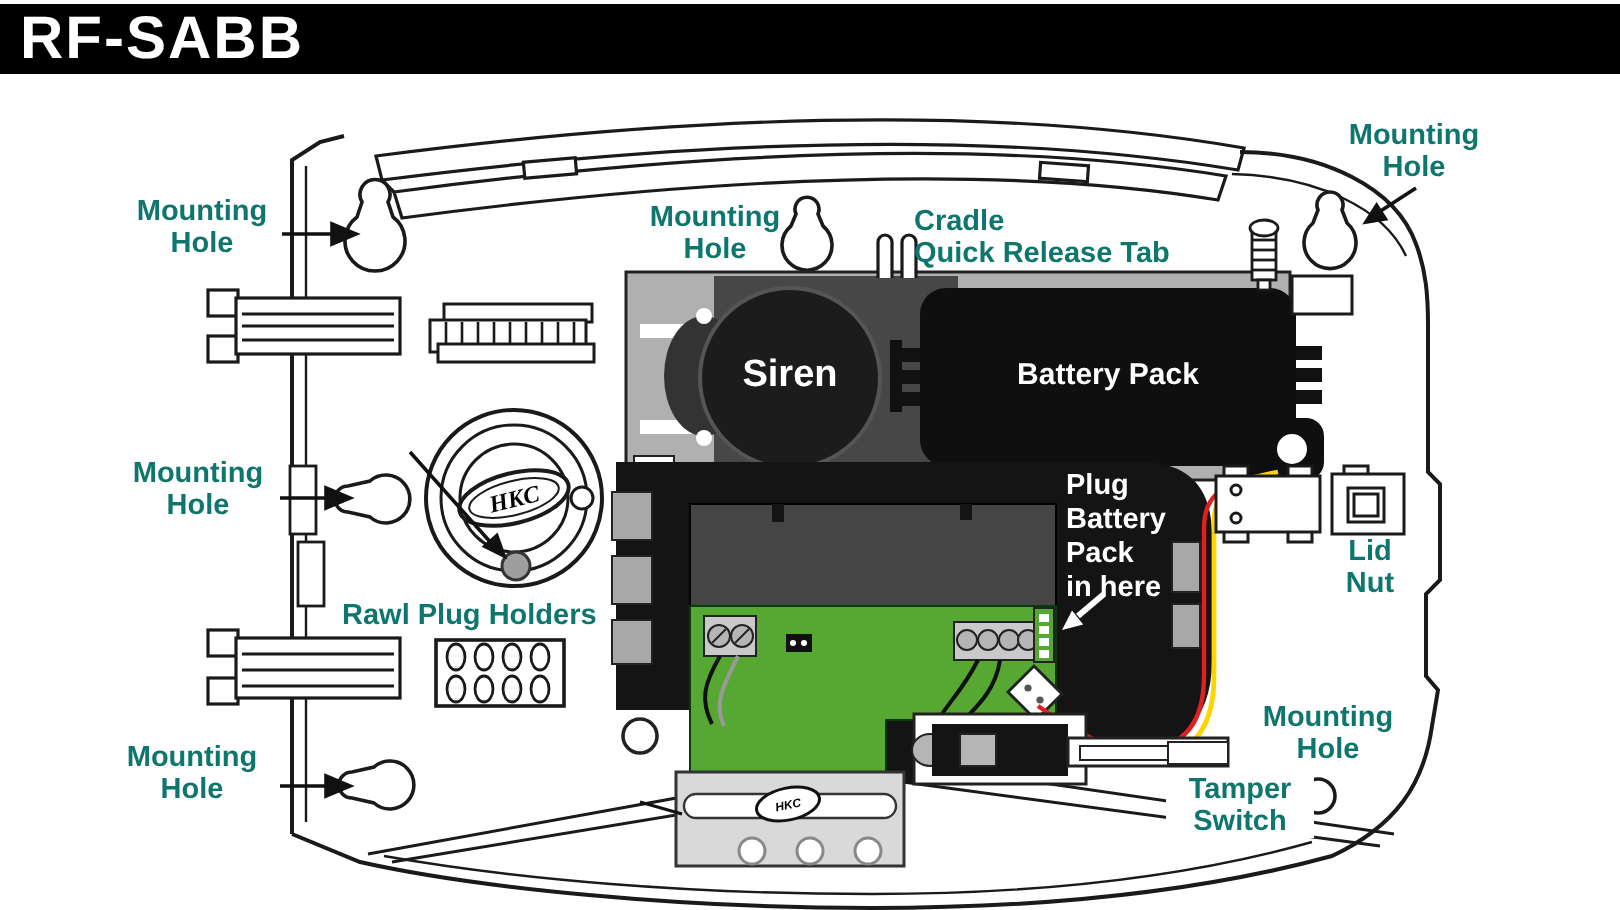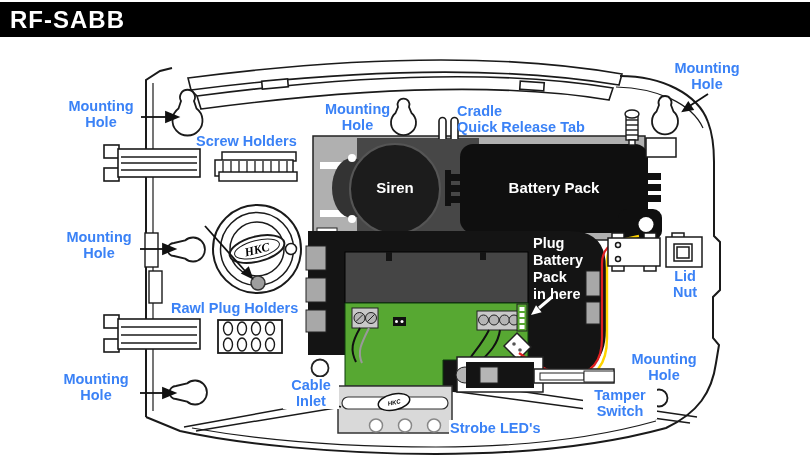--- a/index.html
+++ b/index.html
@@ -1,22 +1,22 @@
 <!DOCTYPE html>
 <html><head>
 <meta charset="utf-8">
 <style>
   html,body{margin:0;padding:0;background:#fff;}
   #stage{position:relative;width:810px;height:455px;background:#fff;overflow:hidden;
          font-family:"Liberation Sans","DejaVu Sans",sans-serif;}
   #titlebar{position:absolute;left:0;top:2px;width:810px;height:35px;background:#000;
             display:flex;align-items:center;}
-  #titlebar .t{color:#fff;font-size:24px;font-weight:bold;padding-left:10px;letter-spacing:1px;}
+  #titlebar .t{color:#fff;font-size:30px;font-weight:bold;padding-left:10px;letter-spacing:1px;}
   svg{position:absolute;left:0;top:0;}
-  .lbl{position:absolute;font-size:14.5px;font-weight:bold;color:#3b82f6;line-height:16px;
+  .lbl{position:absolute;font-size:14.5px;font-weight:bold;color:#0f766e;line-height:16px;
        white-space:pre-line;}
   .center{text-align:center;}
   .white{color:#fff;}
   .knock{background:#fff;padding:0 1px;}
   .nowrap{white-space:pre;}
 </style>
 </head>
 <body>
 
 <div id="stage">
@@ -299,32 +299,28 @@
 Hole</div>
   <div class="lbl center" style="left:663px;top:60px;width:88px;">Mounting
 Hole</div>
   <div class="lbl center" style="left:55px;top:229px;width:88px;">Mounting
 Hole</div>
   <div class="lbl center" style="left:50px;top:371px;width:92px;">Mounting
 Hole</div>
   <div class="lbl center" style="left:620px;top:351px;width:88px;">Mounting
 Hole</div>
 
-  <div class="lbl nowrap" style="left:196px;top:133px;">Screw Holders</div>
   <div class="lbl" style="left:457px;top:103px;">Cradle
 Quick Release Tab</div>
   <div class="lbl nowrap" style="left:171px;top:300px;">Rawl Plug Holders</div>
 
-  <div class="lbl white center" style="left:367px;top:180px;width:56px;font-size:15px;">Siren</div>
+  <div class="lbl white center" style="left:367px;top:180px;width:56px;font-size:19px;">Siren</div>
   <div class="lbl white center" style="left:484px;top:180px;width:140px;font-size:15px;">Battery Pack</div>
   <div class="lbl white" style="left:533px;top:235px;line-height:17px;">Plug
 Battery
 Pack
 in here</div>
 
   <div class="lbl center" style="left:664px;top:268px;width:42px;text-align:center;">Lid
 Nut</div>
   <div class="lbl center knock" style="left:583px;top:387px;width:72px;">Tamper
 Switch</div>
-  <div class="lbl center knock" style="left:283px;top:377px;width:54px;">Cable
-Inlet</div>
-  <div class="lbl nowrap knock" style="left:449px;top:420px;">Strobe LED's</div>
 </div>
 
 </body></html>

